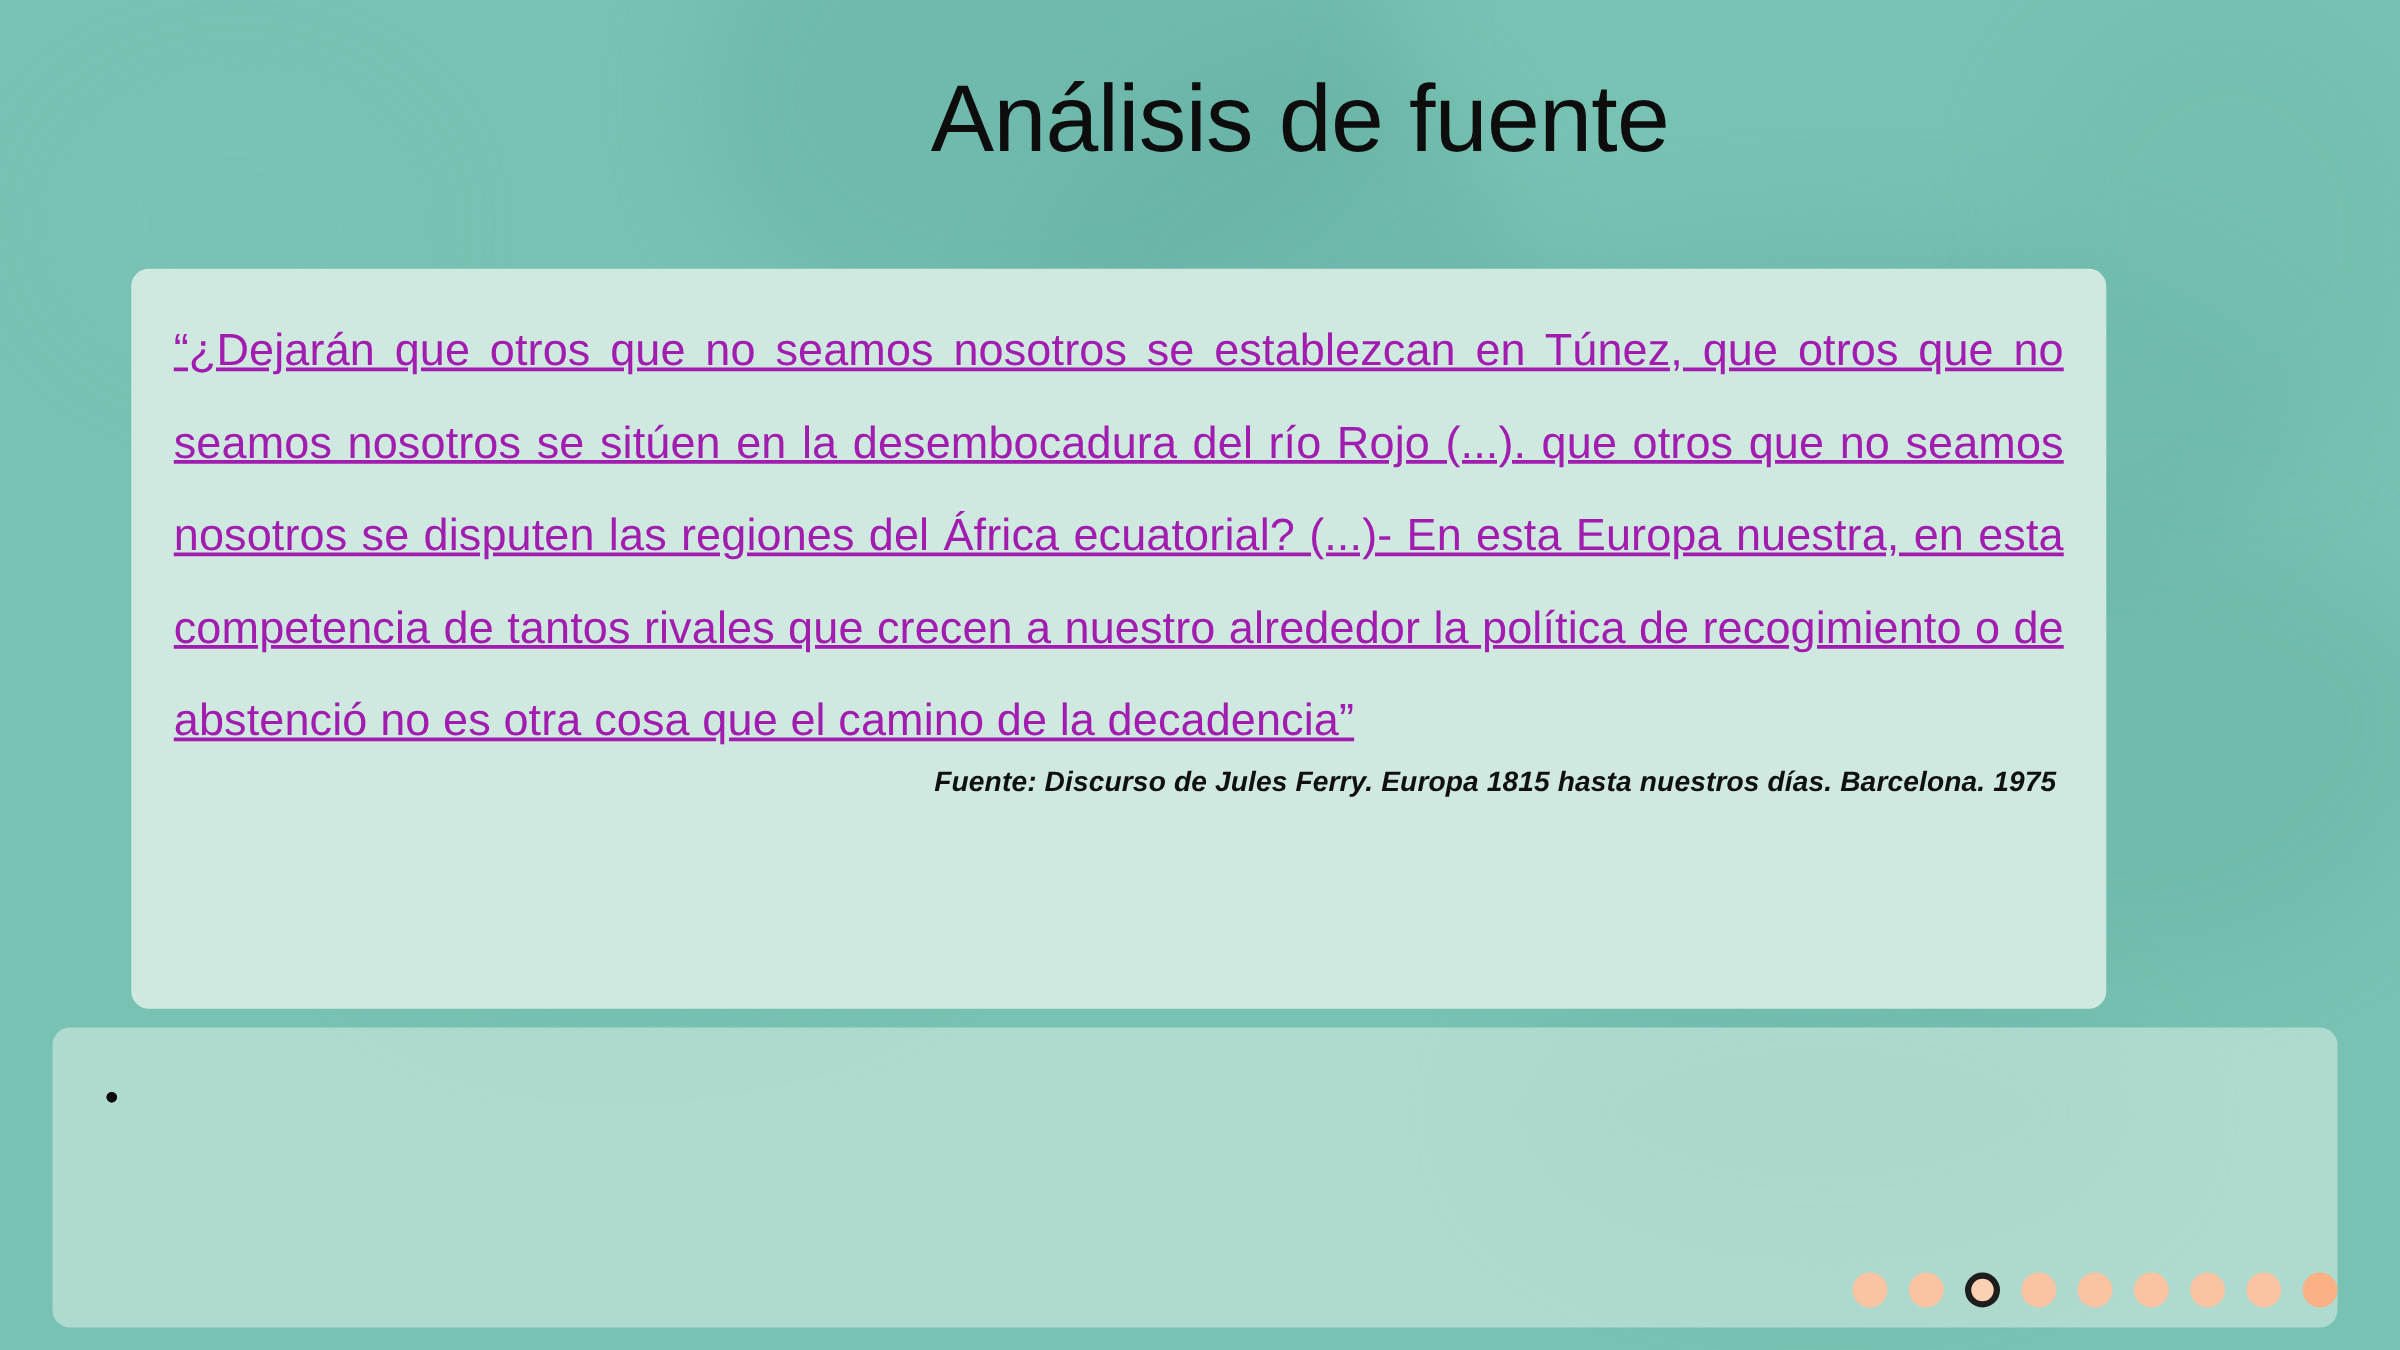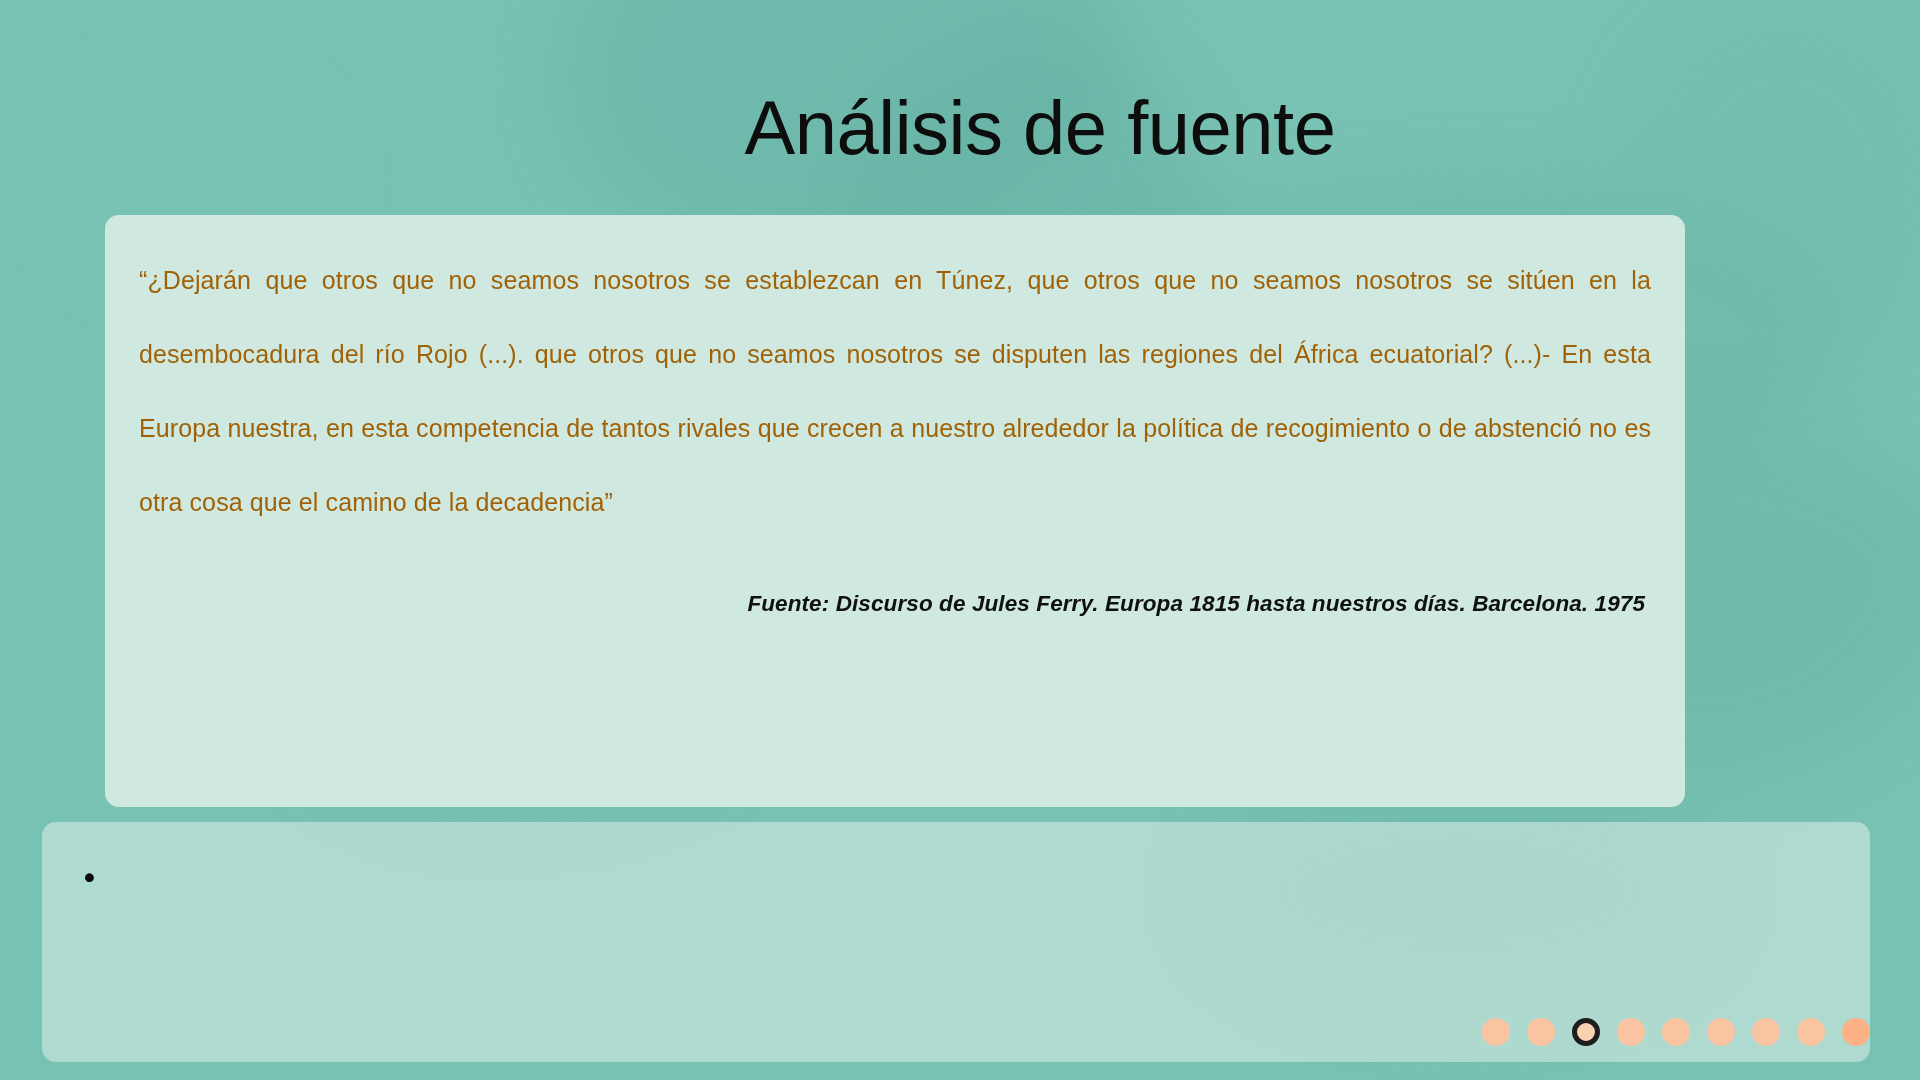--- a/index.html
+++ b/index.html
@@ -51,45 +51,44 @@
     top: 56px;
     width: 1920px;
     text-align: center;
     font-size: 76px;
     line-height: 1.05;
     font-weight: 400;
     color: #0d0d0d;
     letter-spacing: -0.5px;
     padding-left: 160px;
     box-sizing: border-box;
-    margin-top: 32px;
   }
 
   
   .quote-card {
     position: absolute;
     left: 105px;
     top: 215px;
     width: 1580px;
     height: 592px;
     background: #cfe9e0;
     border-radius: 14px;
     box-sizing: border-box;
     padding: 28px 34px 0 34px;
   }
   .quote-body {
-    font-size: 25px;
+    font-size: 36px;
     line-height: 74px;
-    color: #a16207;
+    color: #a21caf;
     text-align: justify;
     text-justify: inter-word;
     letter-spacing: 0.1px;
+    text-decoration: underline;
   }
   .quote-source {
-    margin-top: 52px;
     font-size: 22.5px;
     font-style: italic;
     font-weight: 700;
     color: #101010;
     text-align: right;
     padding-right: 6px;
     letter-spacing: 0.1px;
   }
 
   

